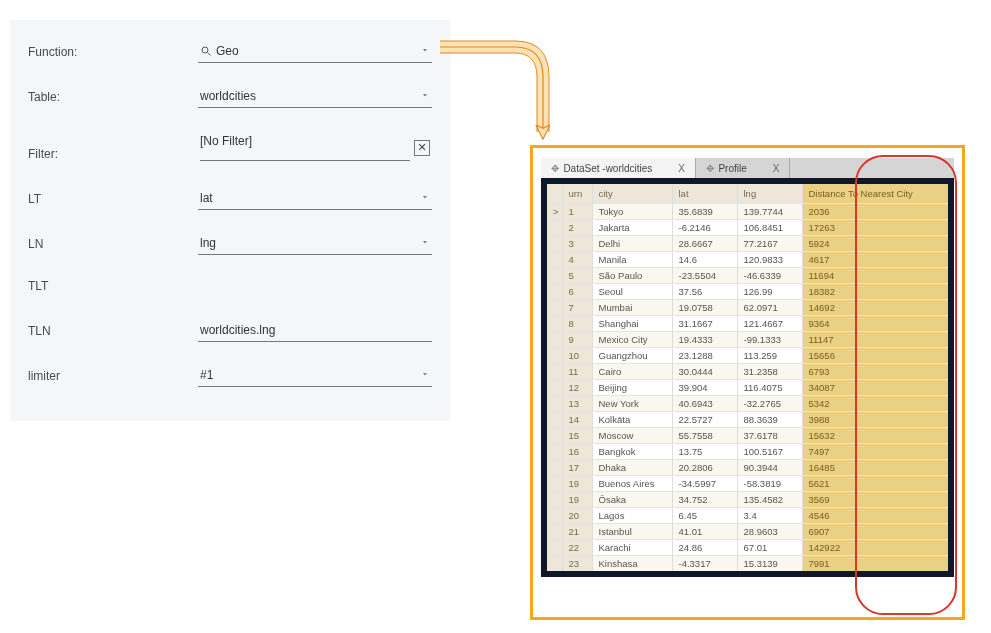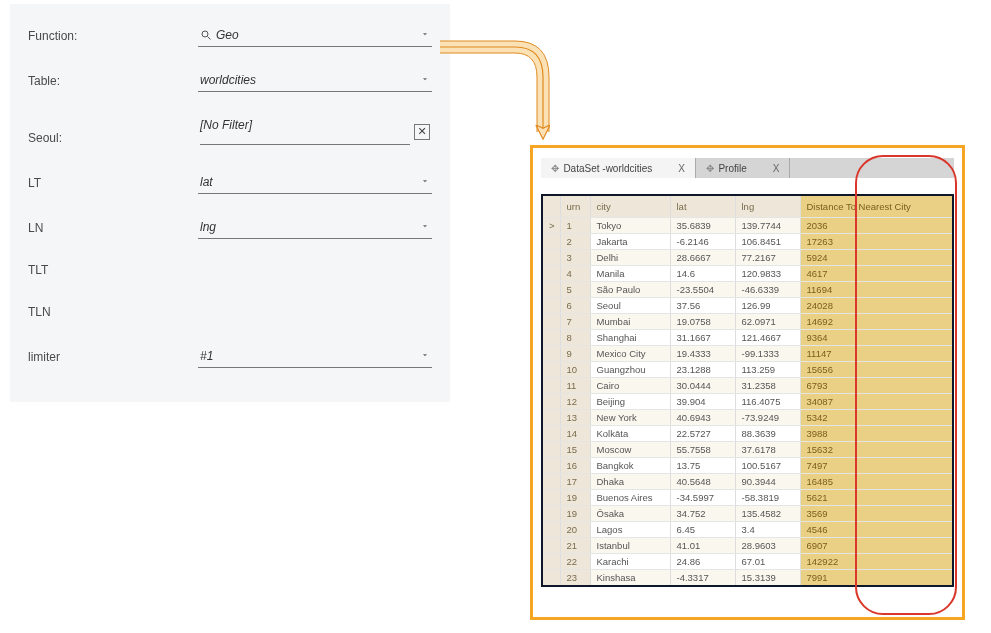--- a/index.html
+++ b/index.html
@@ -11,21 +11,21 @@
     color: #555;
     background: #fff;
     width: 991px;
     height: 633px;
     position: relative;
   }
   
   .form-panel {
     position: absolute;
     left: 10px;
-    top: 4px;
+    top: 20px;
     width: 440px;
     background: #f5f6f8;
     padding: 22px 18px 26px 18px;
   }
   .form-row {
     display: flex;
     align-items: flex-end;
     margin-bottom: 24px;
   }
   .form-label {
@@ -41,21 +41,21 @@
     display: flex;
     align-items: center;
     justify-content: space-between;
     font-size: 12px;
     color: #333;
   }
   .search-icon {
     margin-right: 4px;
     display: inline-flex;
   }
-  .field-content { flex: 1; font-style: italic; }
+  .field-content { flex: 1; }
   .chev { color: #666; }
   .clear-btn {
     width: 16px;
     height: 16px;
     border: 1px solid #777;
     margin-left: 4px;
     display: flex;
     align-items: center;
     justify-content: center;
     font-size: 11px;
@@ -91,27 +91,26 @@
     border-right: 1px solid #aaa;
     padding: 0 10px;
     gap: 26px;
     color: #444;
   }
   .tab.active { background: #f4f4f4; }
   .handle { color: #888; margin-right: 4px; }
   .tab-close { color: #666; cursor: pointer; }
   
   .grid {
-    border: 2px solid #0f172a;
+    border: 6px solid #0f172a;
     width: 100%;
     border-collapse: collapse;
     font-size: 9.5px;
     color: #555;
     table-layout: fixed;
-    margin-top: 16px;
   }
   .grid th, .grid td {
     border-right: 1px solid #ddd;
     border-bottom: 1px solid #e5e5e5;
     padding: 2px 6px;
     height: 16px;
     text-align: left;
     overflow: hidden;
     white-space: nowrap;
   }
@@ -165,21 +164,21 @@
     <div class="form-label">Table:</div>
     <div class="form-field">
       <span class="field-content">worldcities</span>
       <span class="chev"><svg width="10" height="10" viewBox="0 0 24 24" fill="#666">
             <path d="M7 10l5 5 5-5z"></path>
           </svg></span>
     </div>
   </div>
 
   <div class="form-row">
-    <div class="form-label">Seoul:</div>
+    <div class="form-label">Filter:</div>
     <div class="form-field" style="border-bottom:none">
       <span class="field-content" style="border-bottom:1px solid #777;padding-bottom:12px">[No Filter]</span>
       <span class="clear-btn">✕</span>
     </div>
   </div>
 
 
   <div class="form-row">
     <div class="form-label">LT</div>
     <div class="form-field">
@@ -199,20 +198,23 @@
           </svg></span>
     </div>
   </div>
 
   <div class="form-row">
     <div class="form-label">TLT</div>
   </div>
 
   <div class="form-row">
     <div class="form-label">TLN</div>
+    <div class="form-field">
+      <span class="field-content">worldcities.lng</span>
+    </div>
   </div>
 
   <div class="form-row" style="margin-bottom:8px">
     <div class="form-label">limiter</div>
     <div class="form-field">
       <span class="field-content">#1</span>
       <span class="chev"><svg width="10" height="10" viewBox="0 0 24 24" fill="#666">
             <path d="M7 10l5 5 5-5z"></path>
           </svg></span>
     </div>
@@ -302,21 +304,21 @@
           <td class="cell">-23.5504</td>
           <td class="cell">-46.6339</td>
           <td class="cell dist-col">11694</td>
         </tr>
         <tr>
           <td class="sel-col idx-col"></td>
           <td class="idx-col">6</td>
           <td class="cell">Seoul</td>
           <td class="cell">37.56</td>
           <td class="cell">126.99</td>
-          <td class="cell dist-col">24028</td>
+          <td class="cell dist-col">18382</td>
         </tr>
         <tr>
           <td class="sel-col idx-col"></td>
           <td class="idx-col">7</td>
           <td class="cell">Mumbai</td>
           <td class="cell">19.0758</td>
           <td class="cell">62.0971</td>
           <td class="cell dist-col">14692</td>
         </tr>
         <tr>
@@ -357,21 +359,21 @@
           <td class="cell">Beijing</td>
           <td class="cell">39.904</td>
           <td class="cell">116.4075</td>
           <td class="cell dist-col">34087</td>
         </tr>
         <tr>
           <td class="sel-col idx-col"></td>
           <td class="idx-col">13</td>
           <td class="cell">New York</td>
           <td class="cell">40.6943</td>
-          <td class="cell">-73.9249</td>
+          <td class="cell">-32.2765</td>
           <td class="cell dist-col">5342</td>
         </tr>
         <tr>
           <td class="sel-col idx-col"></td>
           <td class="idx-col">14</td>
           <td class="cell">Kolkāta</td>
           <td class="cell">22.5727</td>
           <td class="cell">88.3639</td>
           <td class="cell dist-col">3988</td>
         </tr>
@@ -388,21 +390,21 @@
           <td class="idx-col">16</td>
           <td class="cell">Bangkok</td>
           <td class="cell">13.75</td>
           <td class="cell">100.5167</td>
           <td class="cell dist-col">7497</td>
         </tr>
         <tr>
           <td class="sel-col idx-col"></td>
           <td class="idx-col">17</td>
           <td class="cell">Dhaka</td>
-          <td class="cell">40.5648</td>
+          <td class="cell">20.2806</td>
           <td class="cell">90.3944</td>
           <td class="cell dist-col">16485</td>
         </tr>
         <tr>
           <td class="sel-col idx-col"></td>
           <td class="idx-col">19</td>
           <td class="cell">Buenos Aires</td>
           <td class="cell">-34.5997</td>
           <td class="cell">-58.3819</td>
           <td class="cell dist-col">5621</td>

